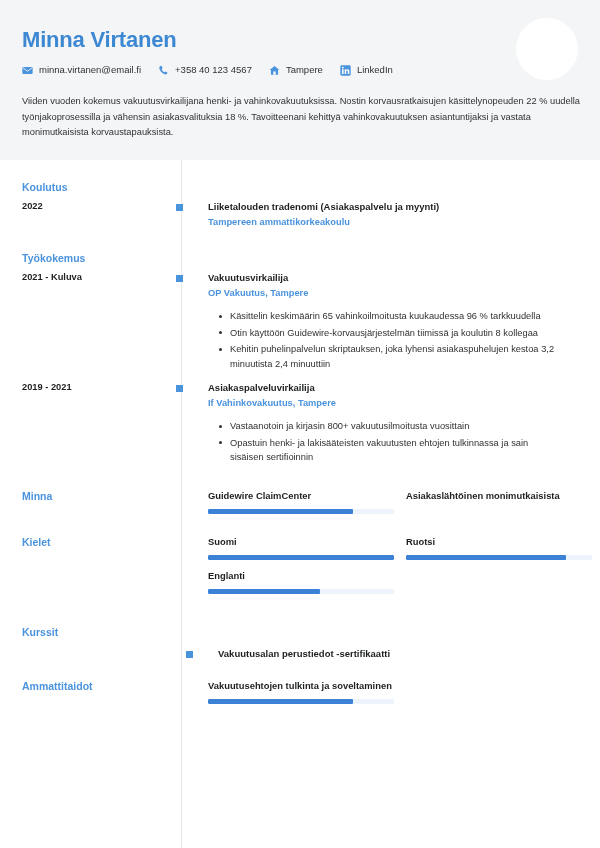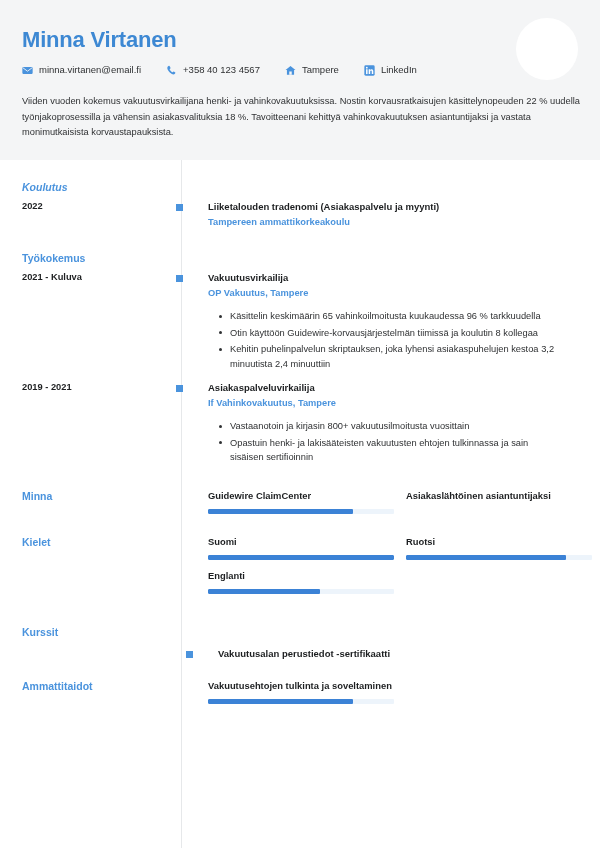--- a/index.html
+++ b/index.html
@@ -30,21 +30,21 @@
   .name {
     font-size: 22px;
     font-weight: 700;
     color: #3d88d3;
     letter-spacing: -0.2px;
     line-height: 28px;
   }
   .contact-row {
     display: flex;
     align-items: flex-start;
-    gap: 25px;
+    gap: 17px;
     margin-top: 10px;
     flex-wrap: nowrap;
   }
   .contact-item {
     display: flex;
     align-items: center;
     gap: 6px;
     font-size: 9.5px;
     color: #2f3133;
     line-height: 12px;
@@ -195,21 +195,21 @@
     overflow: hidden;
   }
   .bar-fill {
     height: 100%;
     background: #3b82d6;
     border-radius: 1px;
   }
   .bar-track.hidden { visibility: hidden; }
 
   
-  .sec-koulutus { margin-top: 0px; font-style: italic; }
+  .sec-koulutus { margin-top: 0px; }
   .sec-tyokokemus { margin-top: 22px; }
   .sec-job2 { margin-top: 8px; }
   .sec-taidot { margin-top: 22px; }
   .sec-kielet { margin-top: 12px; }
   .sec-kurssit { margin-top: 22px; }
   .sec-ammatti { margin-top: 18px; }
 </style>
 </head>
 <body>
 
@@ -335,21 +335,21 @@
         <div class="grid2">
 
           <div class="grid-cell">
             <div class="bar-label">Guidewire ClaimCenter</div>
             <div class="bar-track">
               <div class="bar-fill" style="width: 78%;"></div>
             </div>
           </div>
 
           <div class="grid-cell">
-            <div class="bar-label">Asiakaslähtöinen asiantuntijaksi</div>
+            <div class="bar-label">Asiakaslähtöinen monimutkaisista</div>
             <div class="bar-track hidden">
               <div class="bar-fill" style="width: 0%;"></div>
             </div>
           </div>
 
         </div>
       </div>
     </div>
 
     <div class="section sec-kielet">

